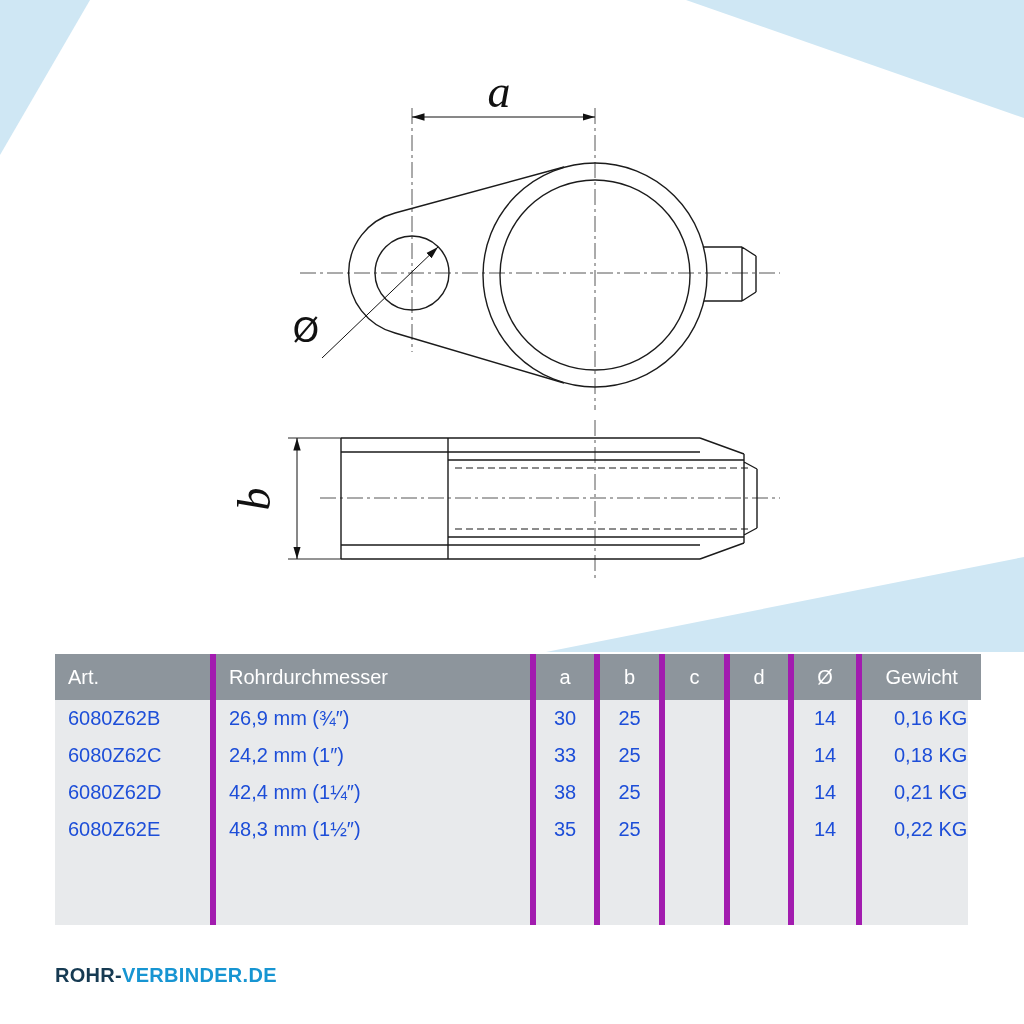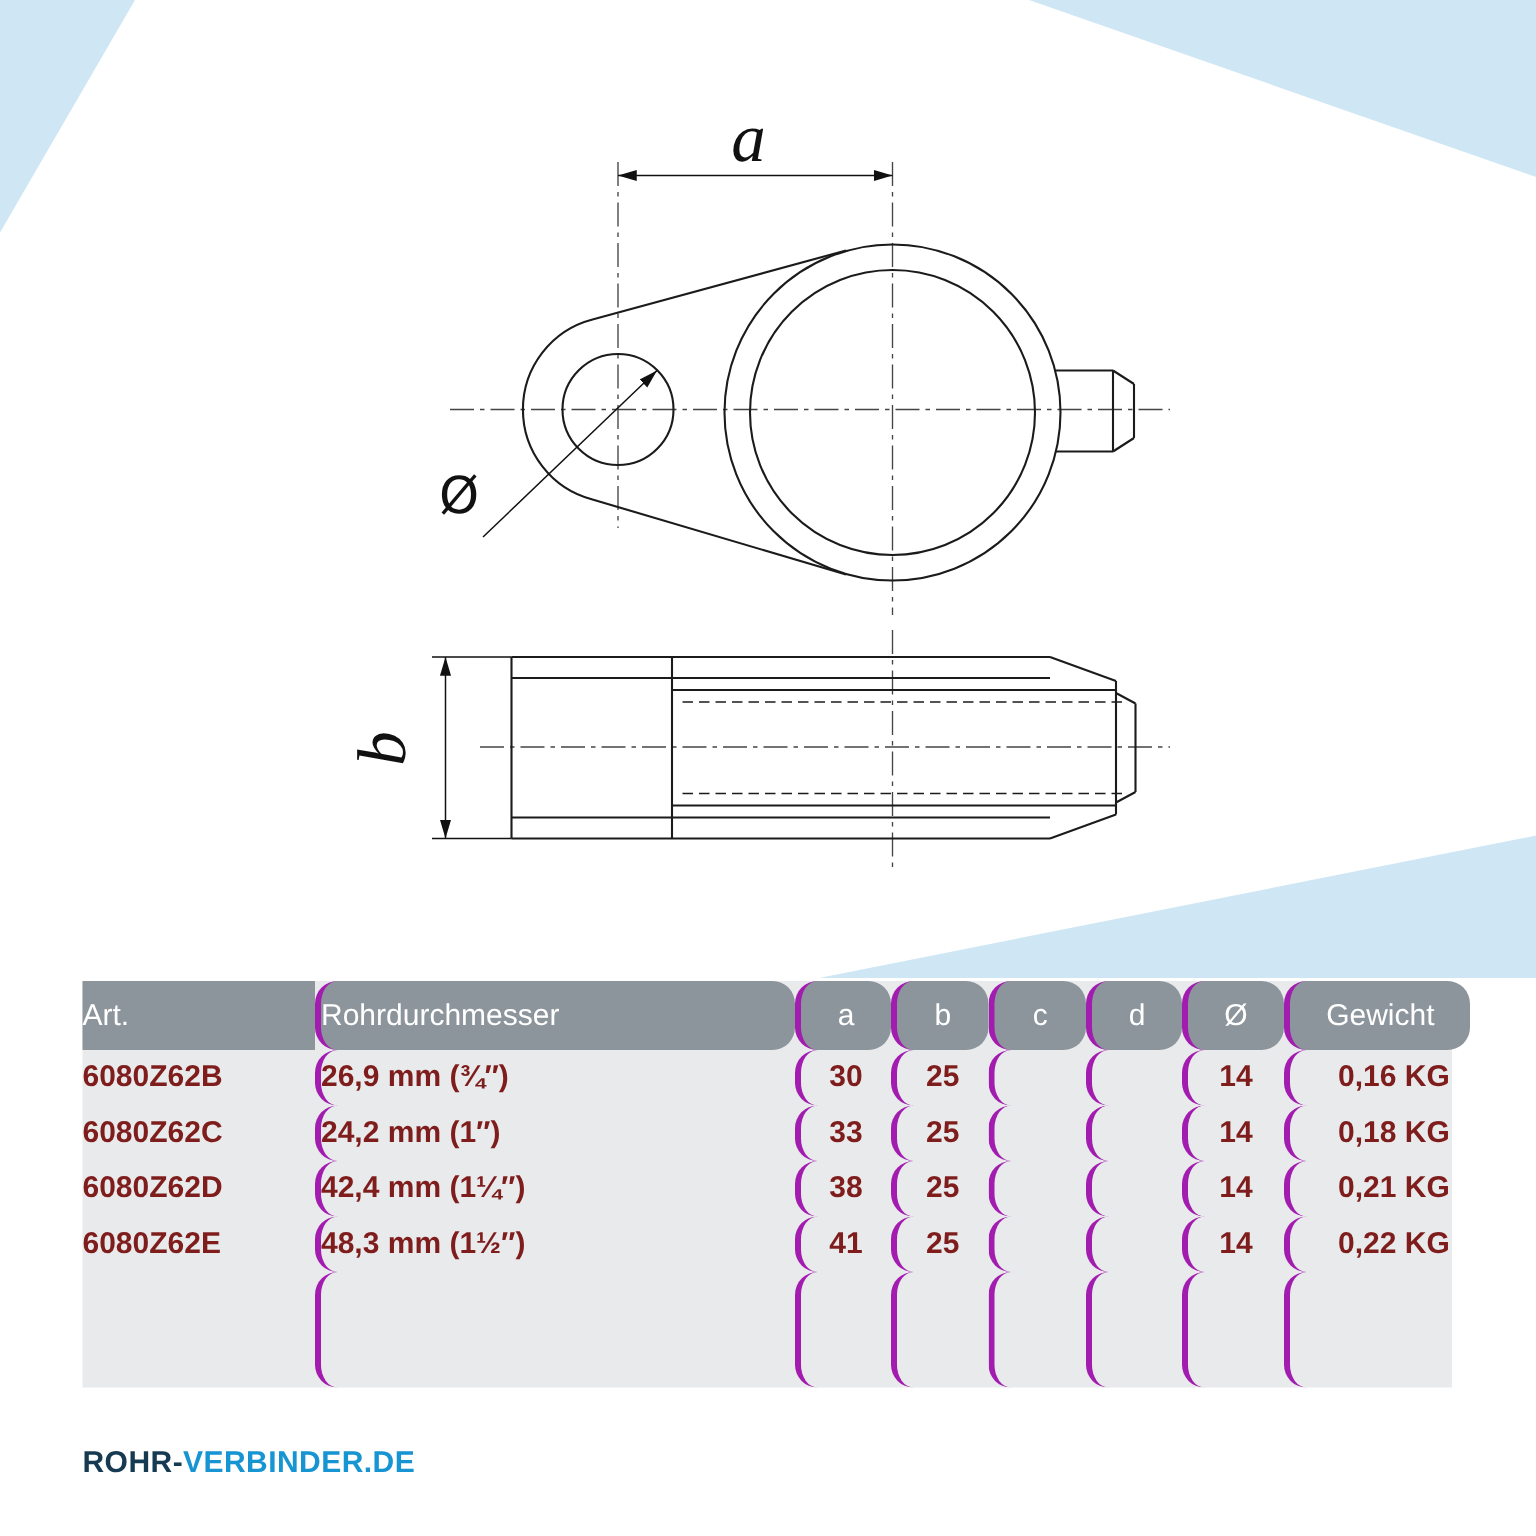--- a/index.html
+++ b/index.html
@@ -12,25 +12,25 @@
   .spec-table{
     position:absolute;left:55px;top:654px;width:913px;height:271px;
     background:#e8eaec;display:grid;
     grid-template-columns:155px 320px 64px 65px 65px 64px 68px 1fr;
     grid-template-rows:46px repeat(4,37px) 1fr;
     font-size:20px;
   }
   .trow{display:contents;}
   .cell{display:flex;align-items:center;box-sizing:border-box;white-space:nowrap;}
   .th{background:#8d959c;color:#ffffff;}
-  .td{color:#7f1d1d;font-weight:bold;}
-  .al{justify-content:flex-start;}
+  .td{color:#1d4ed8;}
+  .al{padding-left:13px;justify-content:flex-start;}
   .ac{justify-content:center;}
   .ar{justify-content:flex-end;padding-right:14px;padding-left:32px;}
-  .sep{border-left:4px solid #a21caf;border-radius:15px;}
+  .sep{border-left:6px solid #a21caf;}
 
   
   .logo{position:absolute;left:55px;top:964px;font-size:20px;font-weight:bold;letter-spacing:.3px;}
   .logo .p1{color:#163a52;}
   .logo .p2{color:#1795d2;}
 </style>
 </head>
 <body>
 
 <div class="page">
@@ -135,21 +135,21 @@
       <div class="cell td ac sep">25</div>
       <div class="cell td ac sep"></div>
       <div class="cell td ac sep"></div>
       <div class="cell td ac sep">14</div>
       <div class="cell td ar sep">0,21 KG</div>
     </div>
 
     <div class="trow">
       <div class="cell td al">6080Z62E</div>
       <div class="cell td al sep">48,3 mm (1½″)</div>
-      <div class="cell td ac sep">41</div>
+      <div class="cell td ac sep">35</div>
       <div class="cell td ac sep">25</div>
       <div class="cell td ac sep"></div>
       <div class="cell td ac sep"></div>
       <div class="cell td ac sep">14</div>
       <div class="cell td ar sep">0,22 KG</div>
     </div>
 
     <div class="trow">
       <div class="cell td"></div>
       <div class="cell td sep"></div>

